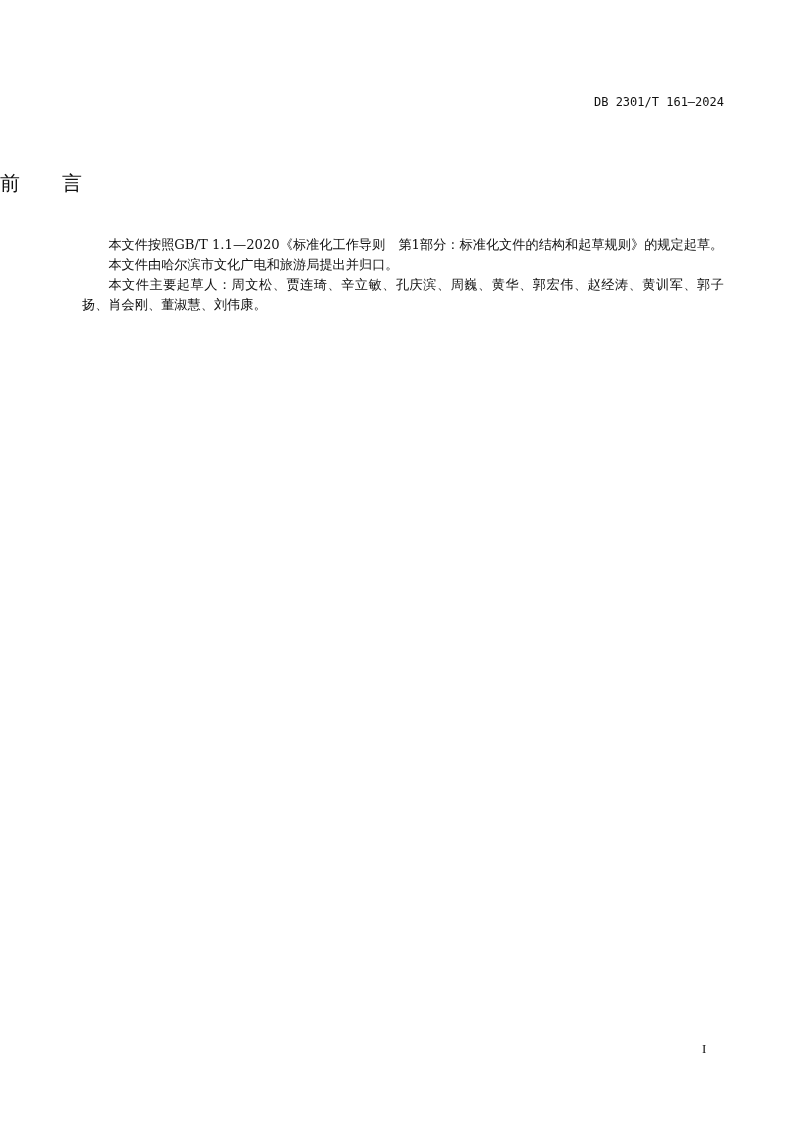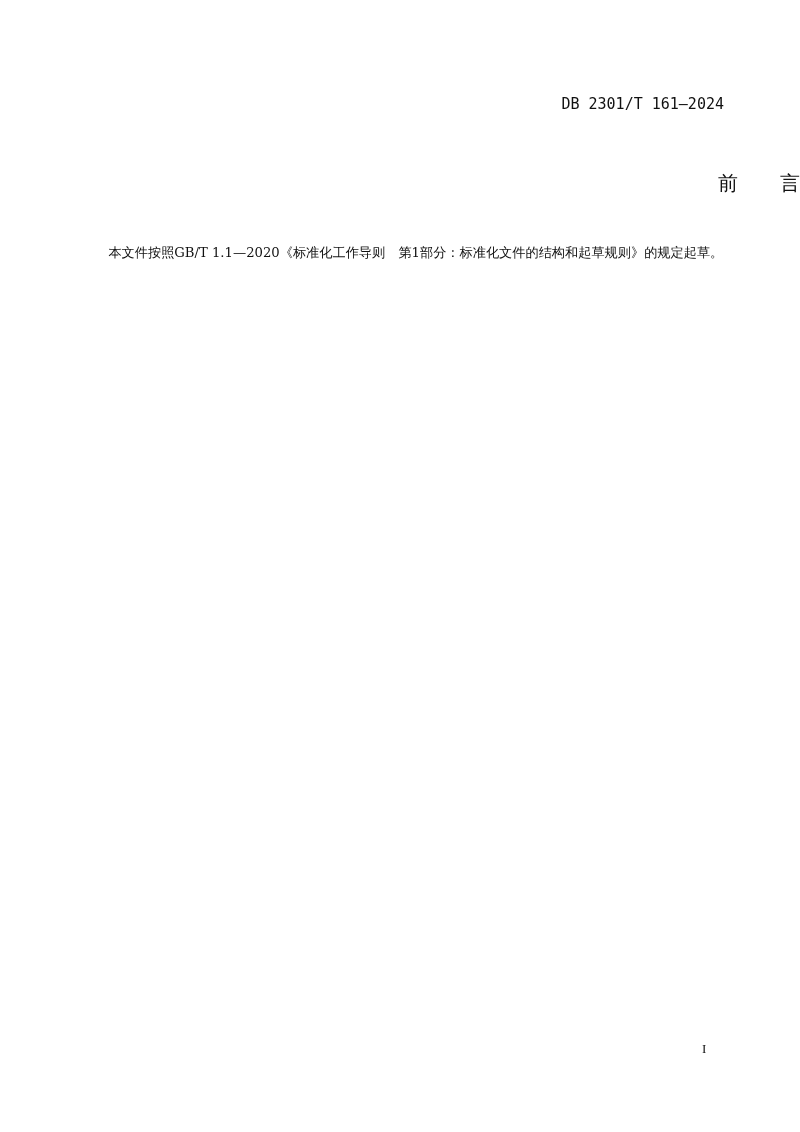--- a/index.html
+++ b/index.html
@@ -13,49 +13,48 @@
       position: relative;
       overflow: hidden;
       color: #111111;
       font-family: "DejaVu Serif", "Liberation Serif", serif;
     }
     .doc-code {
       position: absolute;
       top: 95px;
       right: 76px;
       font-family: "DejaVu Sans Mono", "Liberation Mono", monospace;
-      font-size: 15px;
+      font-size: 12px;
       letter-spacing: 0px;
       color: #111;
     }
     .title {
       position: absolute;
       top: 170px;
       left: 0;
       width: 800px;
-      text-align: right;
+      text-align: left;
       font-family: "DejaVu Sans", "Liberation Sans", sans-serif;
       font-size: 20px;
       font-weight: normal;
       letter-spacing: 0;
       color: #111;
     }
     .title .gap {
       display: inline-block;
       width: 42px;
     }
     .body {
       position: absolute;
       top: 235px;
       left: 82px;
       width: 642px;
       font-size: 13.2px;
       line-height: 20px;
       color: #111;
-      margin-top: 8px;
     }
     .para {
       margin: 0;
       text-indent: 2em;
       text-align: justify;
       text-align-last: left;
     }
     .page-number {
       position: absolute;
       top: 1041px;
@@ -67,15 +66,17 @@
   </style>
 </head>
 <body>
 
 <div class="doc-code">DB 2301/T 161—2024</div>
 
 <div class="title"><span>前</span><span class="gap"></span><span>言</span></div>
 
 <div class="body">
   <p class="para">本文件按照GB/T 1.1—2020《标准化工作导则　第1部分：标准化文件的结构和起草规则》的规定起草。</p>
+  <p class="para">本文件由哈尔滨市文化广电和旅游局提出并归口。</p>
+  <p class="para">本文件主要起草人：周文松、贾连琦、辛立敏、孔庆滨、周巍、黄华、郭宏伟、赵经涛、黄训军、郭子扬、肖会刚、董淑慧、刘伟康。</p>
 </div>
 
 <div class="page-number">I</div>
 
 </body></html>

